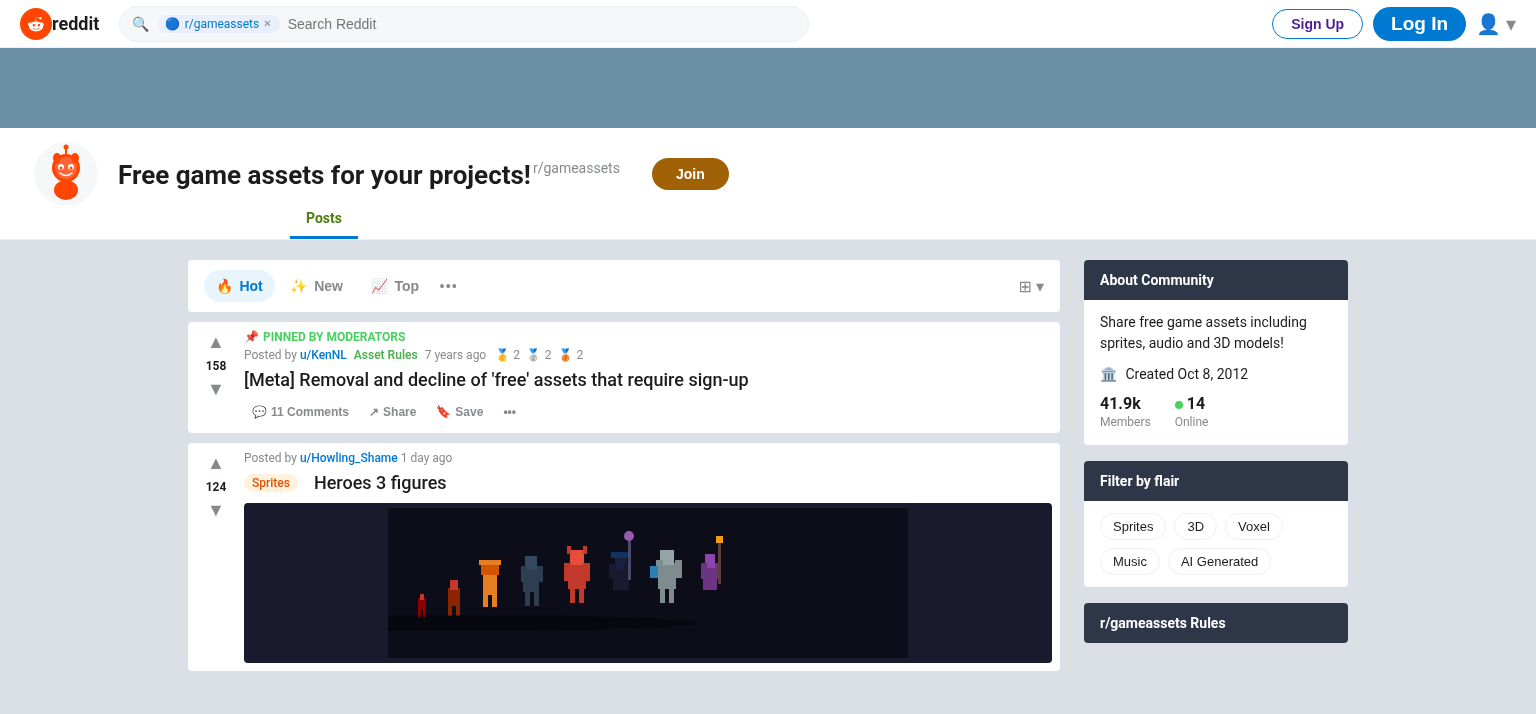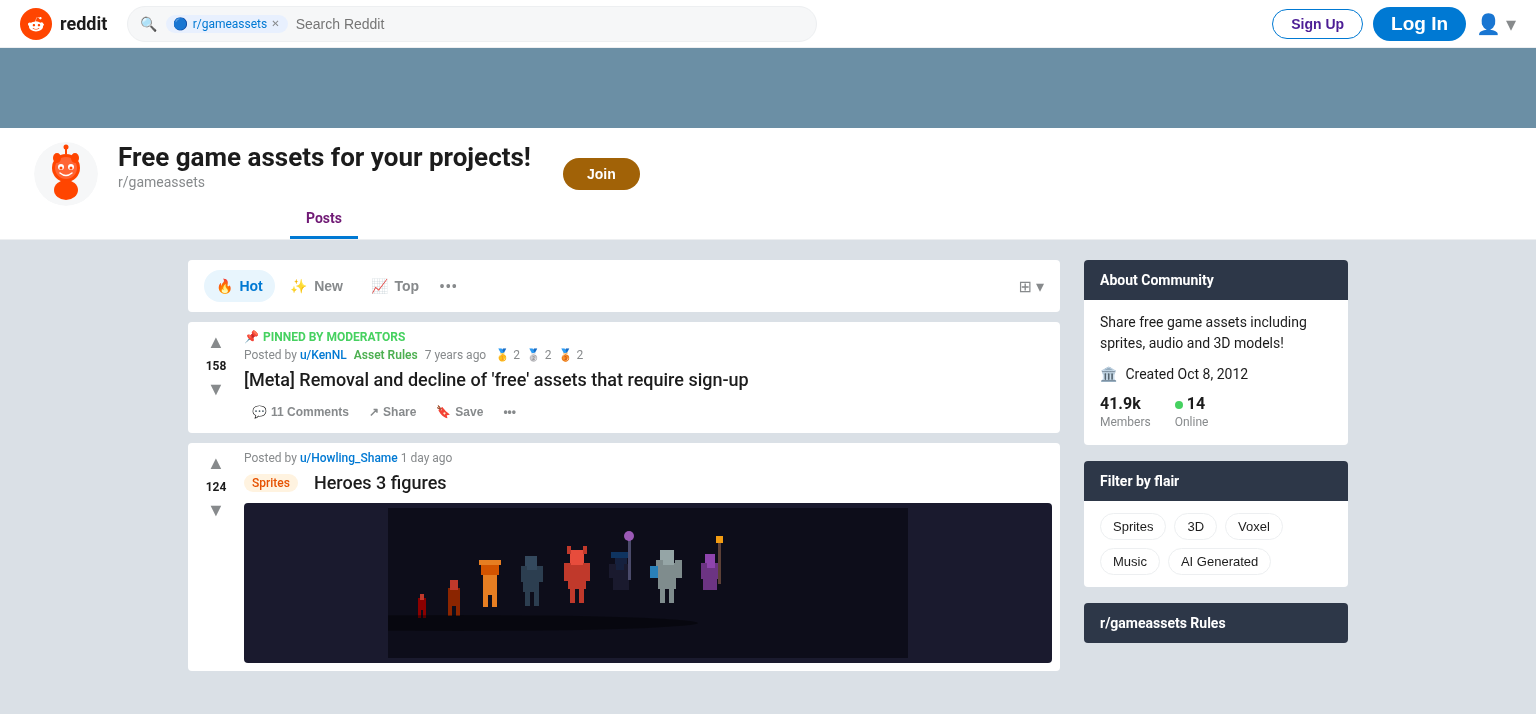--- a/index.html
+++ b/index.html
@@ -14,21 +14,20 @@
       padding: 0 20px;
       gap: 12px;
       position: sticky;
       top: 0;
       z-index: 100;
       border-bottom: 1px solid #edeff1;
     }
     .header-logo {
       display: flex;
       align-items: center;
-      gap: 8px;
     }
     .reddit-logo-circle {
       width: 32px;
       height: 32px;
       background: #ff4500;
       border-radius: 50%;
       display: flex;
       align-items: center;
       justify-content: center;
       color: white;
@@ -128,21 +127,21 @@
       border-radius: 50%;
       border: 4px solid #fff;
       background: #fff;
       display: flex;
       align-items: center;
       justify-content: center;
       overflow: hidden;
     }
     .subreddit-info {
       display: flex;
-      flex-direction: column;
+      flex-direction: row;
       gap: 2px;
       padding-bottom: 10px;
     }
     .subreddit-title {
       font-size: 26px;
       font-weight: 700;
       color: #1c1c1c;
     }
     .subreddit-name {
       font-size: 14px;
@@ -172,21 +171,21 @@
     }
     .tab {
       padding: 10px 16px;
       font-size: 14px;
       font-weight: 700;
       color: #878a8c;
       cursor: pointer;
       border-bottom: 3px solid transparent;
     }
     .tab.active {
-      color: #701a75;
+      color: #4d7c0f;
       border-bottom: 3px solid #0079d3;
     }
 
     
     .main-content {
       display: flex;
       max-width: 1200px;
       margin: 20px auto;
       gap: 24px;
       padding: 0 20px;

